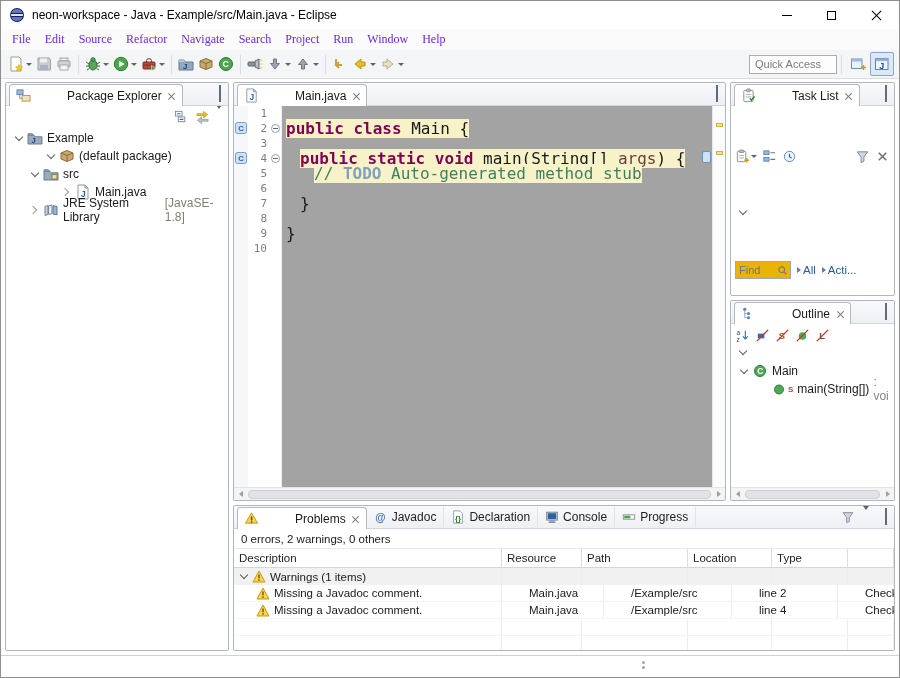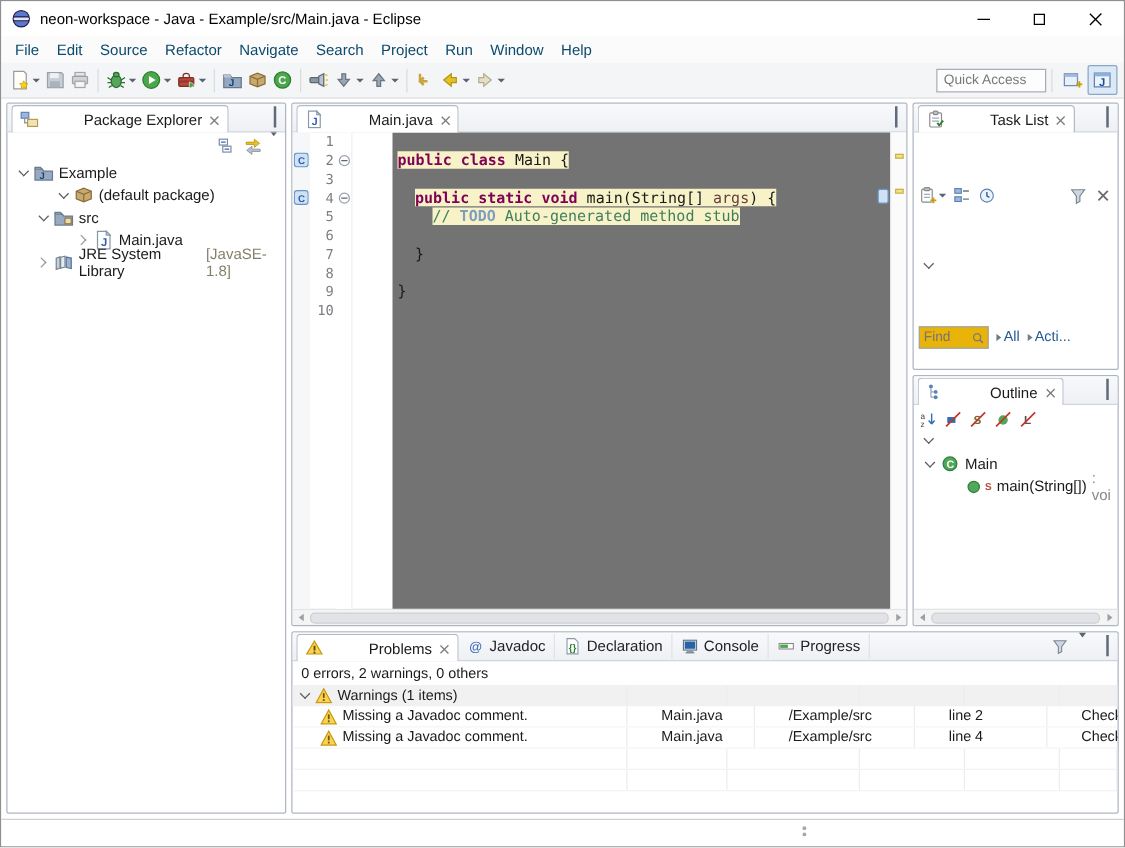--- a/index.html
+++ b/index.html
@@ -12,21 +12,21 @@
 .title-text{font-size:12px;color:#000;}
 .win-controls{margin-left:auto;display:flex;height:100%;}
 .win-btn{width:45px;height:100%;display:flex;align-items:center;justify-content:center;}
 .glyph-min{width:10px;height:1px;background:#000;}
 .glyph-max{width:9px;height:9px;border:1px solid #000;}
 .glyph-close{position:relative;width:11px;height:11px;}
 .glyph-close::before,.glyph-close::after{content:"";position:absolute;left:5px;top:-1px;width:1.2px;height:13px;background:#000;}
 .glyph-close::before{transform:rotate(45deg);}.glyph-close::after{transform:rotate(-45deg);}
 
 .menubar{height:21px;display:flex;align-items:center;padding-left:4px;flex:none;background:#fbfbfb;}
-.menu-item{padding:2px 7px;color:#0c4a6e;}
+.menu-item{padding:2px 7px;color:#6d28d9;font-family:Liberation Serif, serif;}
 
 .toolbar{height:29px;background:#f4f5f7;border-bottom:1px solid #d9dce1;display:flex;align-items:center;padding:0 5px;flex:none;}
 .tbtn{height:24px;display:flex;align-items:center;padding:0 2px;gap:1px;}
 .tbtn svg{width:16px;height:16px;}
 .dd{width:0;height:0;border-left:3px solid transparent;border-right:3px solid transparent;border-top:3.5px solid #5a6470;margin-left:1px;}
 .tsep{width:1px;height:19px;background:#d9dce1;margin:0 4px;}
 .quick-access{width:88px;height:19px;border:1px solid #a9adb3;background:#fdfdfd;color:#7a7a7a;font-size:11px;display:flex;align-items:center;padding-left:5px;margin-left:auto;}
 .persp-btn{width:24px;height:24px;display:flex;align-items:center;justify-content:center;}
 .persp-btn.active{background:#dde8f5;border:1px solid #89a6cc;border-radius:2px;}
 .persp-btn svg{width:16px;height:16px;}
@@ -58,21 +58,21 @@
 
 .editor-part{flex:1;}
 .editor-body{flex:1;display:flex;min-height:0;}
 .ann-col{width:14px;background:#f6f7f8;position:relative;flex:none;}
 .marker{position:absolute;left:1px;width:12px;height:12px;}
 .num-col{width:21px;flex:none;color:#7b7f85;font-family:"DejaVu Sans Mono",monospace;font-size:11px;text-align:right;padding-right:2px;background:#fff;}
 .num{height:15px;line-height:15px;}
 .fold-col{width:13px;flex:none;position:relative;background:#fff;border-right:1px solid #f0f0f0;}
 .fold{position:absolute;left:1.5px;width:9px;height:9px;border:1px solid #98a0ae;border-radius:50%;background:#fff;}
 .fold::after{content:"";position:absolute;left:1.5px;top:3px;width:4.5px;height:1px;background:#5d6670;}
-.code-col{flex:1;position:relative;font-family:"DejaVu Sans Mono",monospace;font-size:12px;background:#737373;padding-left:4px;overflow:hidden;min-width:0;margin-left:32px;}
+.code-col{flex:1;position:relative;font-family:"DejaVu Sans Mono",monospace;font-size:16px;background:#a3a3a3;padding-left:4px;overflow:hidden;min-width:0;}
 .cl{height:15px;line-height:15px;white-space:pre;}
 .kw{color:#7f0055;font-weight:bold;}
 .cm{color:#3f7f5f;}
 .todo{color:#7f9fbf;font-weight:bold;}
 .param{color:#6a3e3e;}
 .hl{background:#f8f2c8;}
 .ind1{padding-left:14px;} .ind2{padding-left:28px;}
 .range-marker{position:absolute;right:1px;top:45px;width:9px;height:12px;background:#cfe2f5;border:1px solid #6b94c4;border-radius:2px;}
 .over-col{width:13px;flex:none;background:#fbfbfc;border-left:1px solid #e7e7e7;position:relative;}
 .ov-warn{position:absolute;left:3px;width:7px;height:4px;background:#f3e28a;border:1px solid #cbb34a;}
@@ -650,20 +650,28 @@
                 <svg style="width:14px;height:14px" viewBox="0 0 16 16">
                   <path d="M2.5 3h11L9.5 8.5V13l-3 1.5V8.5z" fill="#cfd8e2" stroke="#7a8693"></path>
                 </svg>
               </div>
             <div><span class="dd-big"></span></div>
             <div><span class="mini"></span></div>
             <div><span class="maxi"></span></div>
           </div>
         </div>
         <div class="summary">0 errors, 2 warnings, 0 others</div>
+        <div class="prow phead">
+          <div class="pcell">Description</div>
+          <div class="pcell">Resource</div>
+          <div class="pcell">Path</div>
+          <div class="pcell">Location</div>
+          <div class="pcell">Type</div>
+          <div class="pcell"></div>
+        </div>
         <div class="prow prow-group">
           <div class="pcell">
             <span class="chev"></span>
             <svg class="wicon" viewBox="0 0 14 13">
                 <path d="M7 1l6 11H1z" fill="#fbd34d" stroke="#c79810"></path>
                 <rect x="6.3" y="4.5" width="1.4" height="3.8" fill="#6b5510"></rect>
                 <rect x="6.3" y="9.3" width="1.4" height="1.5" fill="#6b5510"></rect>
               </svg>
             <span>Warnings (1 items)</span>
           </div>

